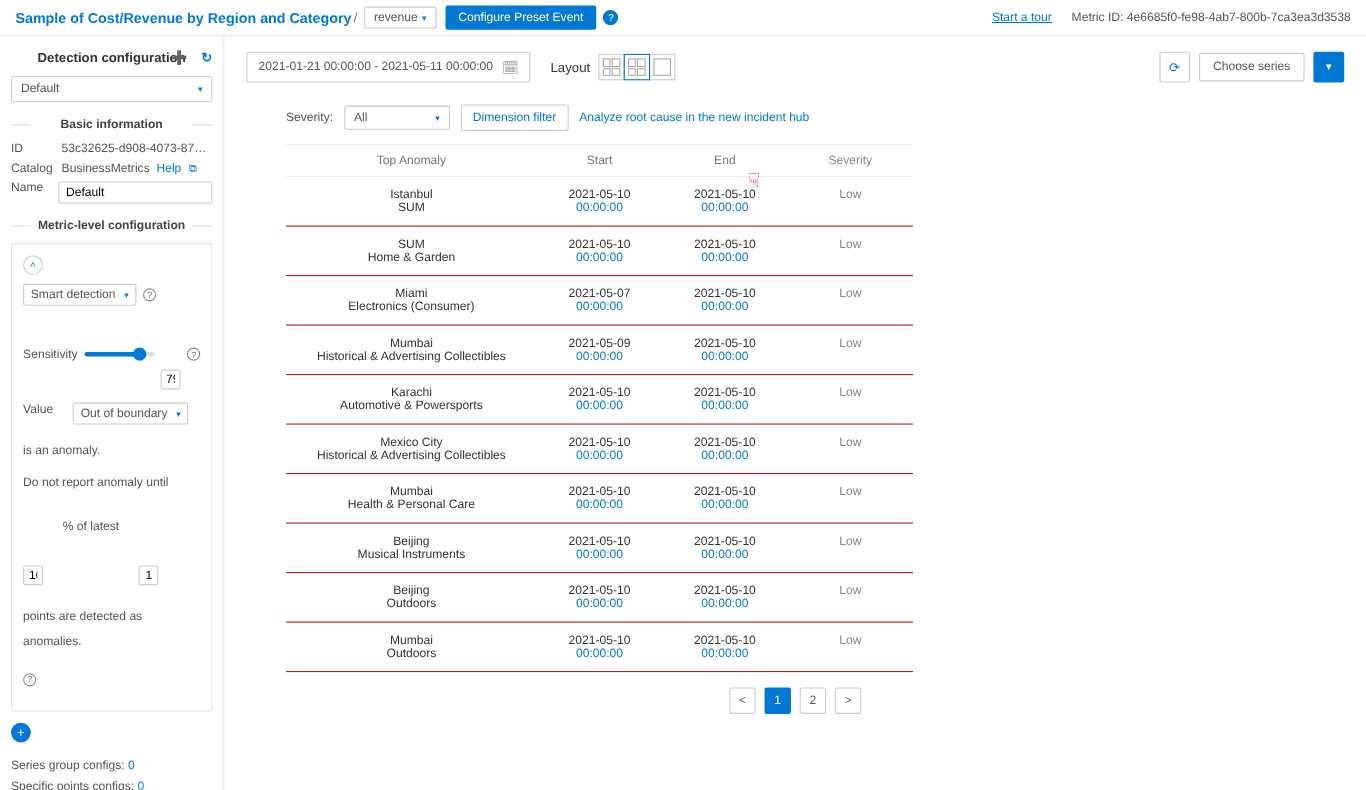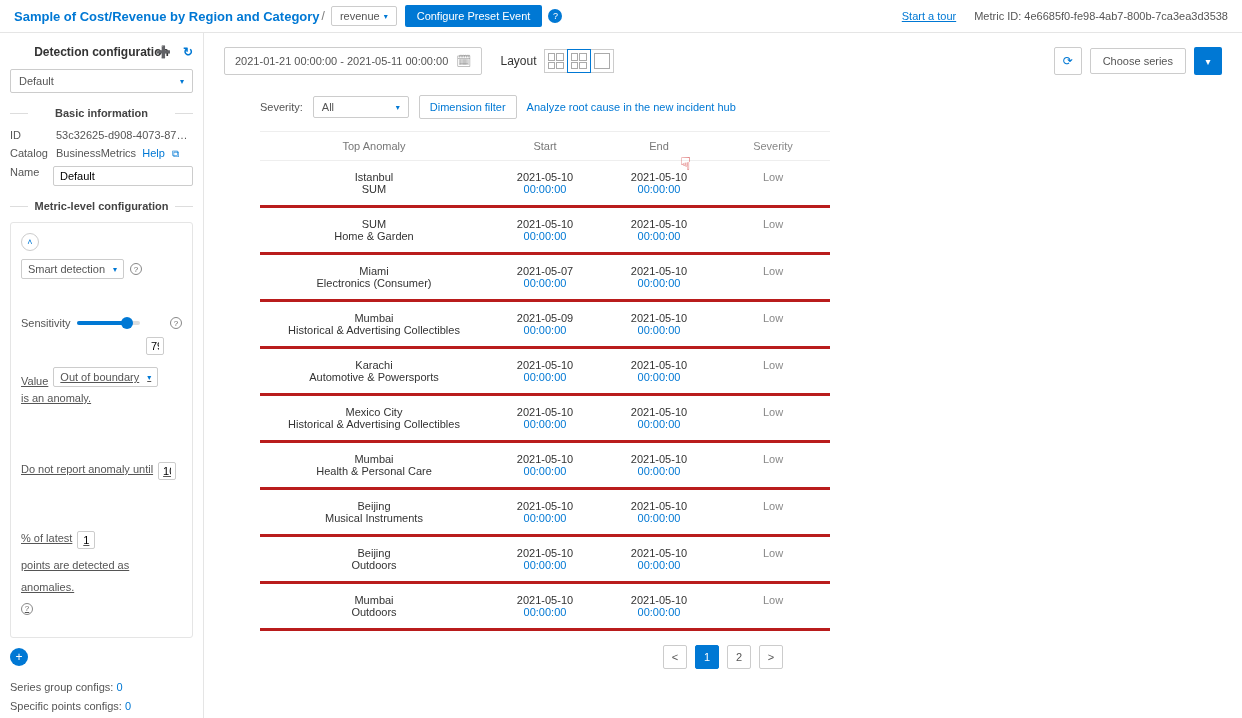--- a/index.html
+++ b/index.html
@@ -33,21 +33,21 @@
   .config-box { border: 1px solid #e5e5e5; border-radius: 3px; padding: 10px; margin-top: 10px; font-size: 11px; color: #555; }
   .collapse-btn { width: 18px; height: 18px; border: 1px solid #ccc; border-radius: 50%; display: inline-flex; align-items: center; justify-content: center; color: #0078d4; font-size: 9px; cursor: pointer; margin-bottom: 8px; }
   .sd-row { display: flex; align-items: center; gap: 6px; margin-bottom: 12px; }
   .sd-select { border: 1px solid #ccc; border-radius: 2px; padding: 3px 6px; font-size: 11px; display: inline-flex; align-items: center; gap: 4px; }
   .qmark { display: inline-flex; width: 12px; height: 12px; border-radius: 50%; border: 1px solid #888; color: #666; font-size: 8px; align-items: center; justify-content: center; cursor: help; }
   .sens-row { display: flex; align-items: center; gap: 6px; margin-bottom: 12px; }
   .slider { flex: 1; position: relative; height: 4px; background: #ddd; border-radius: 2px; }
   .slider .track { position: absolute; left: 0; height: 100%; background: #0078d4; border-radius: 2px; }
   .slider .thumb { position: absolute; top: -4px; width: 12px; height: 12px; border-radius: 50%; background: #0078d4; cursor: grab; }
   .num-in { width: 18px; border: 1px solid #ccc; border-radius: 2px; padding: 2px 4px; font-size: 11px; text-align: center; margin-top: 46px; }
-  .val-row { display: flex; align-items: flex-end; gap: 5px; margin-bottom: 12px; flex-wrap: wrap; text-decoration: underline; }
+  .val-row { display: flex; align-items: flex-start; gap: 18px; margin-bottom: 12px; flex-wrap: wrap; }
   .wraptxt { line-height: 2; }
   .plus-fab { width: 18px; height: 18px; border-radius: 50%; background: #0078d4; color: #fff; display: inline-flex; align-items: center; justify-content: center; font-size: 12px; margin-top: 10px; cursor: pointer; }
   .link-block { font-size: 11px; color: #555; margin-top: 12px; line-height: 1.7; }
   .save-row { display: flex; justify-content: flex-end; margin-top: 10px; }
   .save-btn { border: 1px solid #ccc; background: #fafafa; padding: 4px 12px; font-size: 11px; border-radius: 2px; cursor: pointer; }
   .sep { border-top: 1px solid #eee; margin: 14px -10px 10px; }
   .main { flex: 1; padding: 14px 20px 20px; }
   .toolbar { display: flex; align-items: center; gap: 18px; margin-bottom: 20px; }
   .date-range { border: 1px solid #ccc; border-radius: 2px; padding: 6px 10px; display: inline-flex; align-items: center; gap: 8px; font-size: 11px; color: #555; cursor: pointer; }
   .cal-icon { font-size: 12px; color: #888; }
@@ -66,21 +66,21 @@
   .tabs { display: flex; gap: 32px; border-bottom: 1px solid #e5e5e5; margin-bottom: 14px; }
   .tab { padding: 10px 2px 10px; font-size: 12px; color: #555; cursor: pointer; }
   .tab.active { color: #0078d4; border-bottom: 2px solid #0078d4; margin-bottom: -1px; }
   .tab-highlight { border: 3px solid #e01b1b; display: inline-block; padding: 0 8px; }
   .filter-row { display: flex; align-items: center; gap: 10px; font-size: 11px; color: #555; margin-bottom: 12px; }
   .sev-select { border: 1px solid #ccc; border-radius: 2px; padding: 4px 8px; display: inline-flex; align-items: center; gap: 0; font-size: 11px; width: 96px; justify-content: space-between; }
   .dim-btn { border: 1px solid #ccc; border-radius: 2px; padding: 5px 10px; font-size: 11px; color: #0078d4; cursor: pointer; }
   .root-link { color: #0078d4; font-size: 11px; }
   .inc-table { width: 570px; border-top: 1px solid #eee; }
   .inc-head { display: flex; font-size: 11px; color: #777; padding: 8px 0; border-bottom: 1px solid #eee; }
-  .inc-row { display: flex; padding: 10px 0; border-bottom: 3px solid #b91c1c; font-size: 11px; }
+  .inc-row { display: flex; padding: 10px 0; border-bottom: 1px solid #b91c1c; font-size: 11px; }
   .col-anom { width: 40%; text-align: center; }
   .col-start { width: 20%; text-align: center; }
   .col-end { width: 20%; text-align: center; }
   .col-sev { width: 20%; text-align: center; color: #888; }
   .line1 { color: #333; }
   .line2 { color: #333; }
   .time { color: #0078d4; }
   .pager { display: flex; justify-content: center; gap: 8px; margin-top: 14px; }
   .page-btn { border: 1px solid #ccc; border-radius: 2px; width: 24px; height: 24px; display: inline-flex; align-items: center; justify-content: center; font-size: 11px; cursor: pointer; color: #555; }
   .page-btn.active { background: #0078d4; color: #fff; border-color: #0078d4; }

